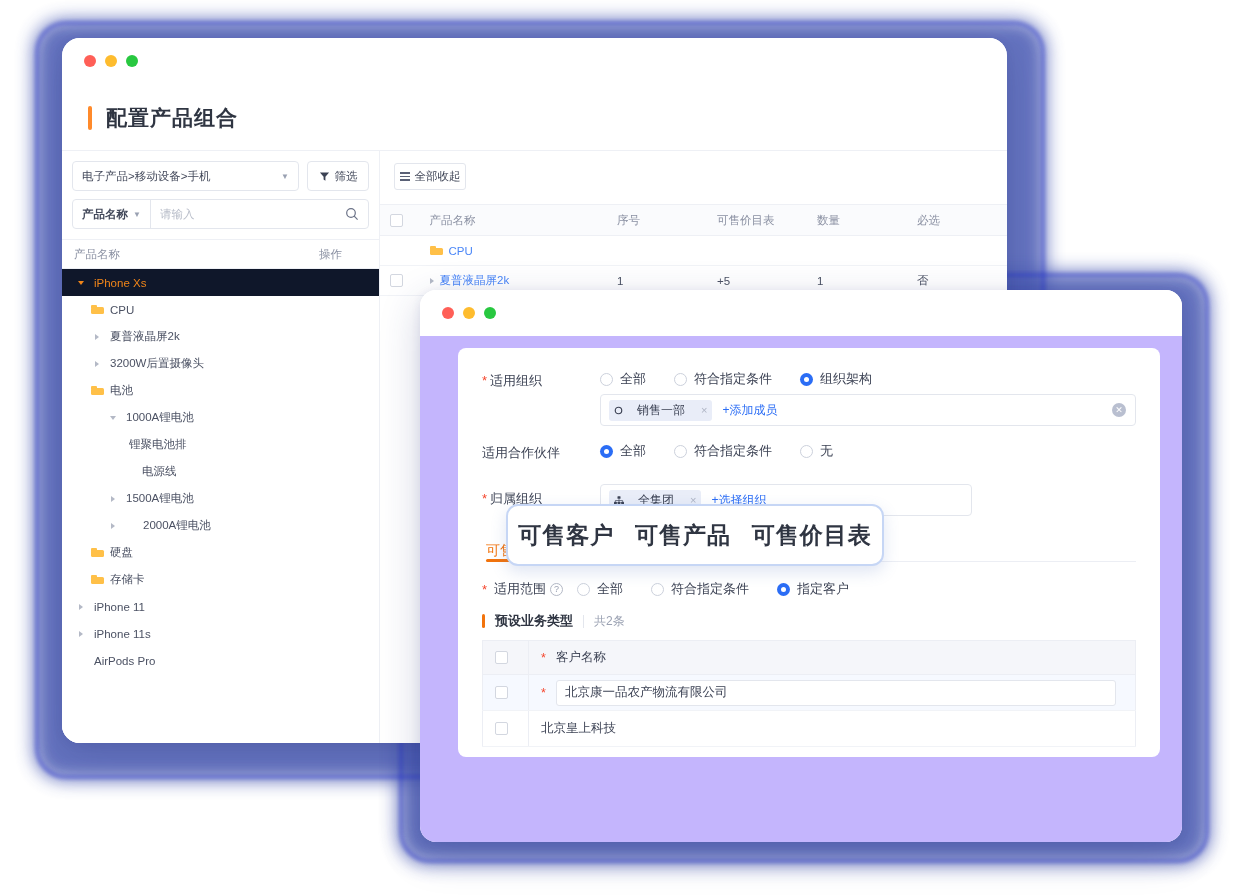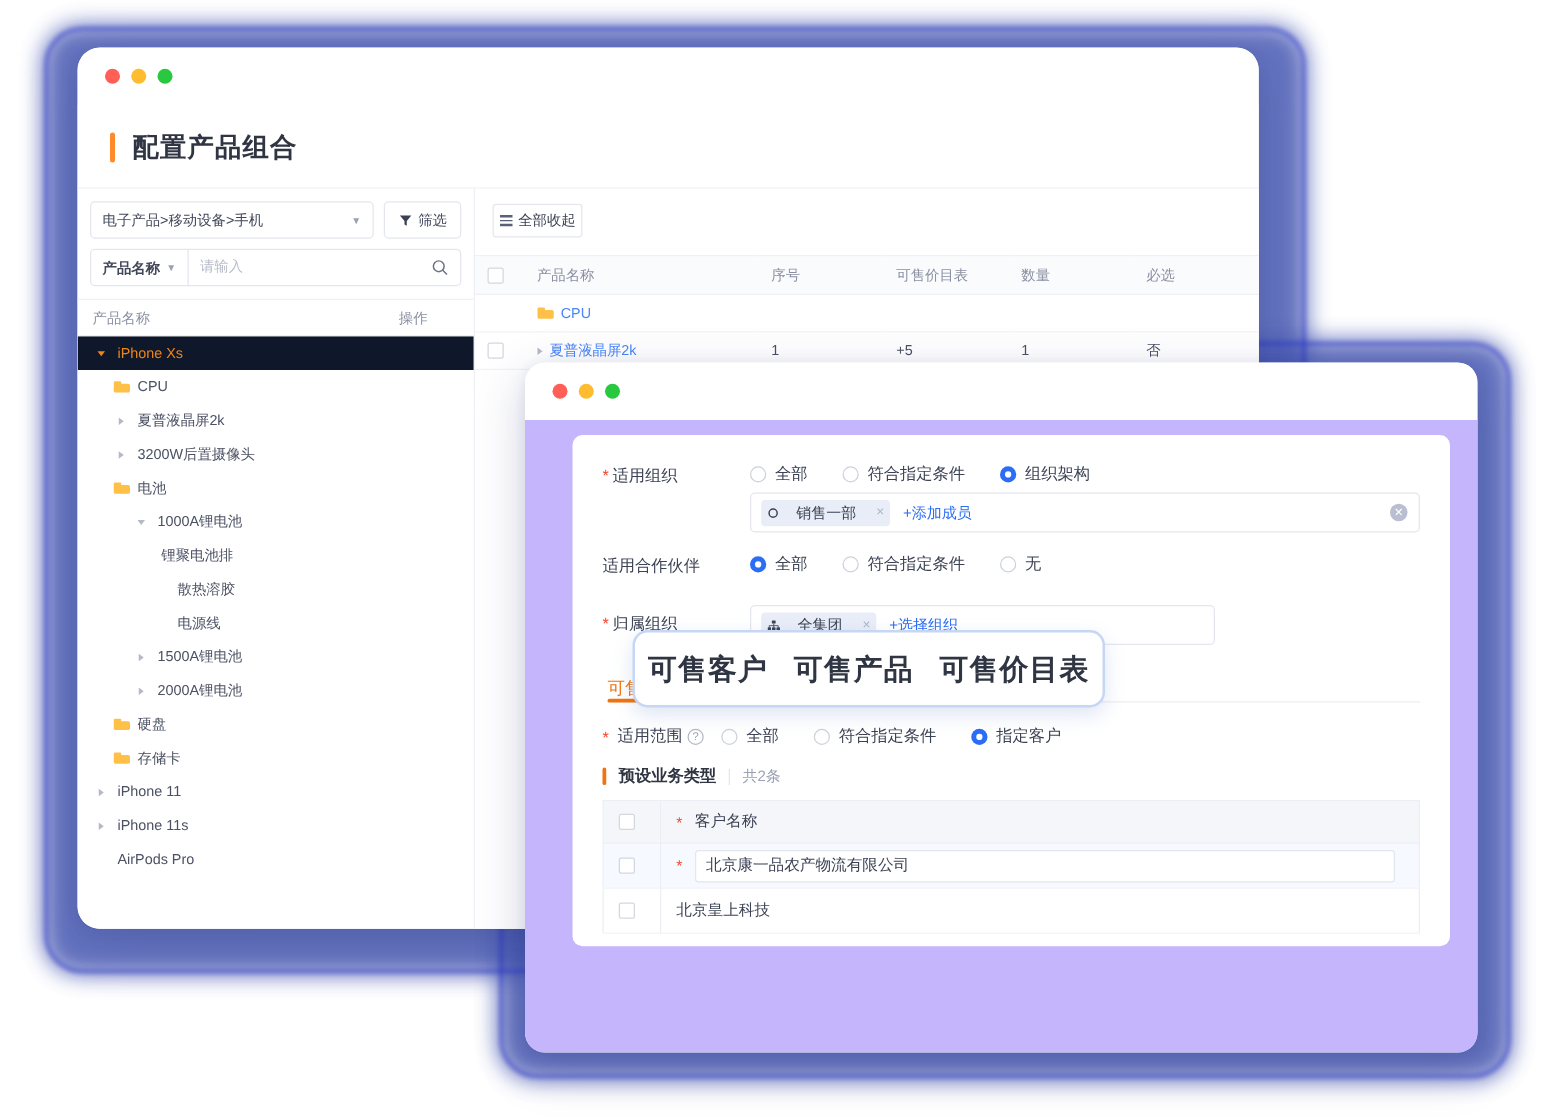--- a/index.html
+++ b/index.html
@@ -311,33 +311,29 @@
                   <span class="arrow-d"></span>
                 </span>
                 <span class="tlabel">1000A锂电池</span>
               </div>
               <div class="tnode" style="padding-left: 47px;">
                 <span class="tw"></span>
                 <span class="tlabel">锂聚电池排</span>
               </div>
               <div class="tnode" style="padding-left: 60px;">
                 <span class="tw"></span>
-                <span class="tlabel">散热溶胶</span>
-              </div>
-              <div class="tnode" style="padding-left: 60px;">
-                <span class="tw"></span>
                 <span class="tlabel">电源线</span>
               </div>
               <div class="tnode" style="padding-left: 44px;">
                 <span class="tw">
                   <span class="arrow-r"></span>
                 </span>
                 <span class="tlabel">1500A锂电池</span>
               </div>
-              <div class="tnode" style="padding-left: 44px;">
+              <div class="tnode" style="padding-left: 44px; gap: 17px;">
                 <span class="tw">
                   <span class="arrow-r"></span>
                 </span>
                 <span class="tlabel">2000A锂电池</span>
               </div>
               <div class="tnode" style="padding-left: 28px;">
                 <span class="tw">
                   <span class="folder"></span>
                 </span>
                 <span class="tlabel">硬盘</span>

